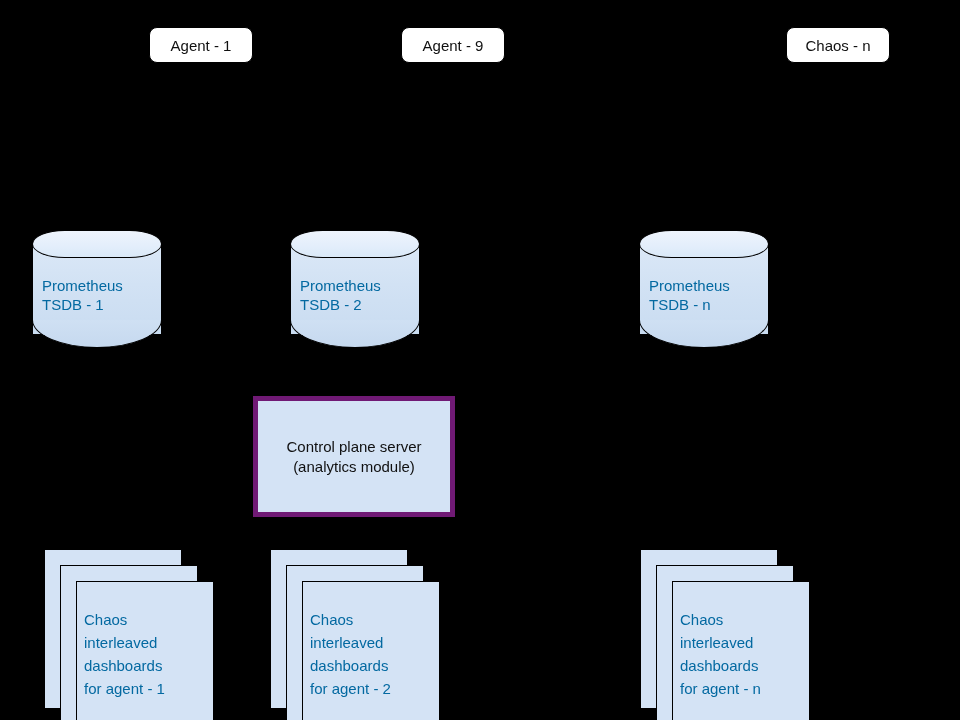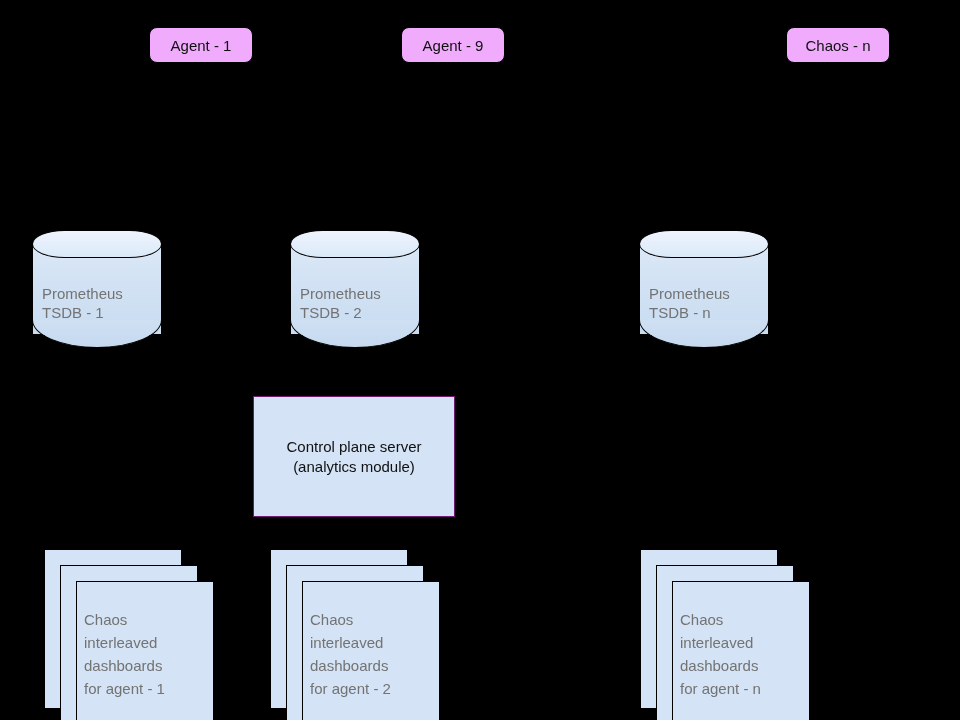--- a/index.html
+++ b/index.html
@@ -12,21 +12,21 @@
     width: 960px;
     height: 720px;
     background: #000000;
     overflow: hidden;
     font-family: "Liberation Sans", sans-serif;
   }
 
   
   .agent-box {
     position: absolute;
-    background: #f0abfc;
+    background: #ffffff;
     border: 1px solid #000000;
     border-radius: 8px;
     display: flex;
     align-items: center;
     justify-content: center;
     color: #101010;
     font-size: 15px;
     line-height: 1;
     box-sizing: border-box;
   }
@@ -66,33 +66,33 @@
     top: 0;
     height: 28px;
     border: 1px solid #000000;
     border-radius: 50% / 100%;
     background: linear-gradient(to bottom, #eef4fc 0%, #e3eefb 60%, #dae9f8 100%);
     box-sizing: border-box;
   }
   .cyl-label {
     position: absolute;
     left: 10px;
-    top: 54px;
-    color: #737373;
+    top: 46px;
+    color: #0369a1;
     font-size: 15px;
     line-height: 19px;
     white-space: pre-line;
     z-index: 3;
   }
 
   
   .proc-box {
     position: absolute;
     background: #d4e3f5;
-    border: 1px solid #701a75;
+    border: 5px solid #701a75;
     display: flex;
     align-items: center;
     justify-content: center;
     text-align: center;
     color: #101010;
     font-size: 15px;
     line-height: 20px;
     white-space: pre-line;
     box-sizing: border-box;
   }
@@ -102,21 +102,21 @@
     position: absolute;
   }
   .stack-card {
     position: absolute;
     background: #d4e3f5;
     border: 1px solid #000000;
     box-sizing: border-box;
   }
   .stack-label {
     position: absolute;
-    color: #737373;
+    color: #0369a1;
     font-size: 15px;
     line-height: 23px;
     white-space: pre-line;
     text-align: left;
   }
 
   
   .connectors {
     position: absolute;
     left: 0;

